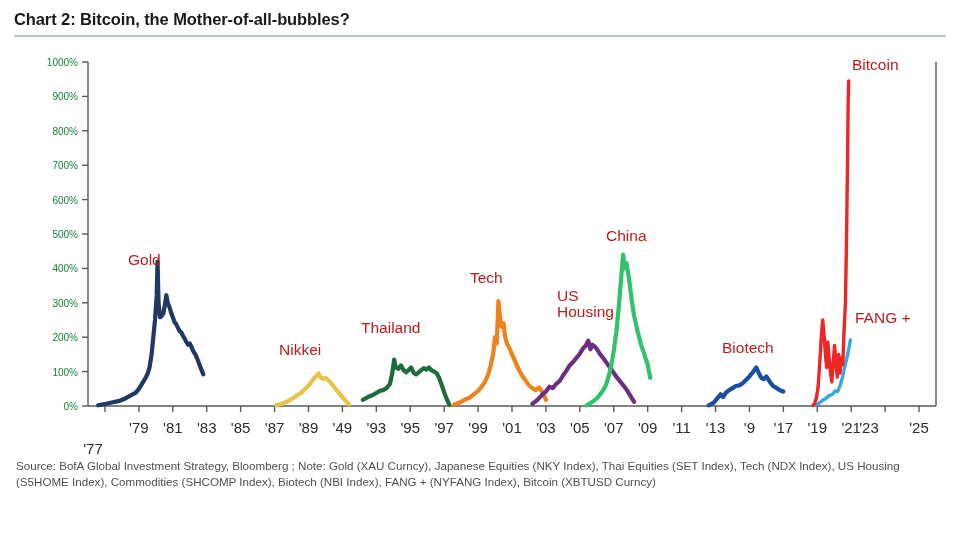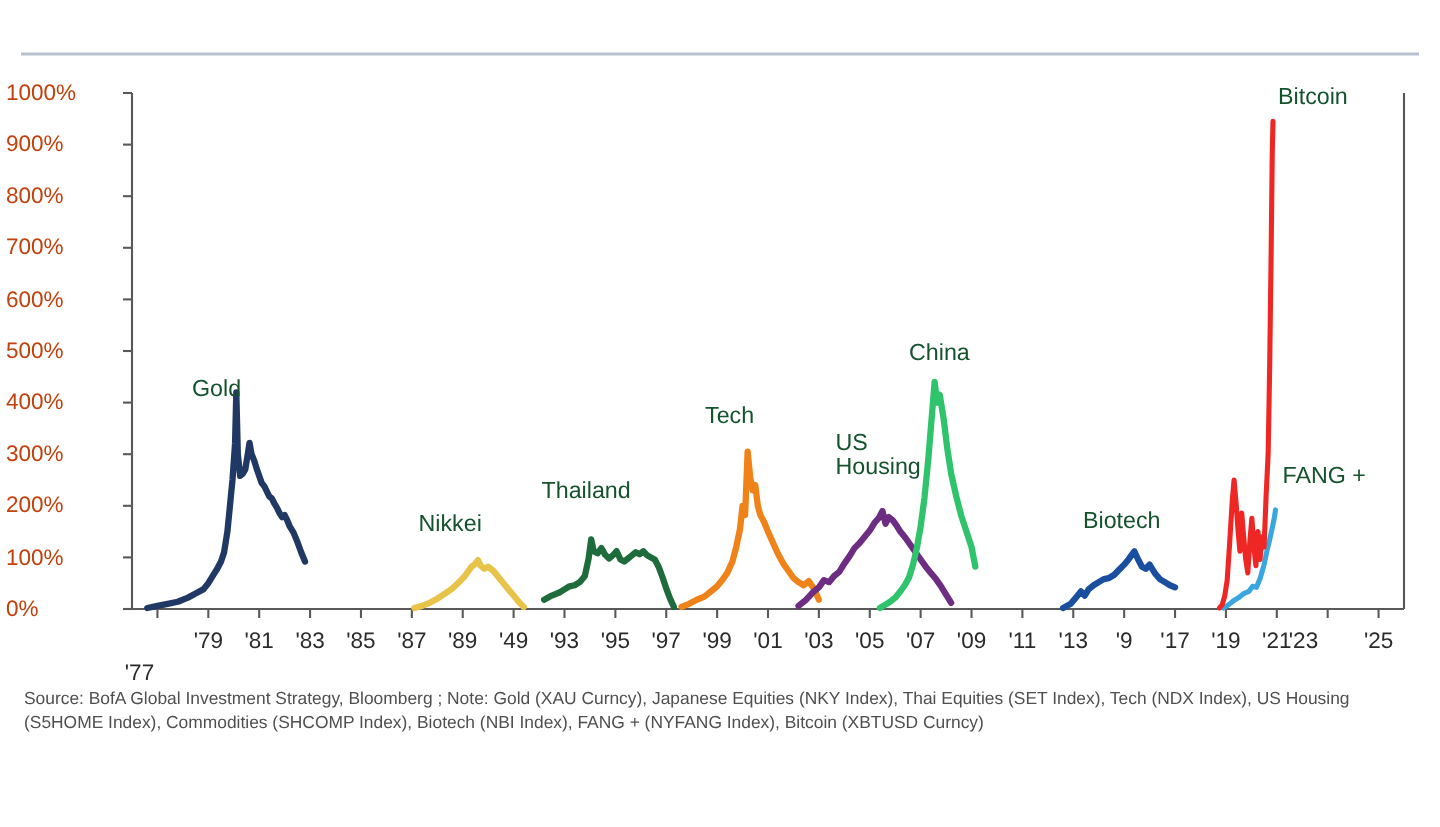--- a/index.html
+++ b/index.html
@@ -24,54 +24,55 @@
     background:#b9c3cf;
   }
 
   
   .plot-area{position:absolute;left:0;top:0;width:960px;height:551px;}
   .plot-svg{position:absolute;left:0;top:0;}
 
   
   .ylabel{
     position:absolute;
-    font-size:15px;color:#c2410c;
-    width:74px;
+    font-size:10px;color:#15803d;
+    text-align:right;width:74px;
     transform:translateY(-50%);
     white-space:nowrap;
   }
   
   .xlabel{
     position:absolute;top:419px;
     font-size:15px;color:#2b2b2b;
     text-align:center;width:40px;
     transform:translateX(-50%);
     white-space:nowrap;
   }
 
   
   .series-label{
     position:absolute;
-    font-size:15.5px;color:#14532d;
+    font-size:15.5px;color:#b91c1c;
     white-space:nowrap;
     line-height:1.08;
   }
   .series-label.two-line{line-height:1.05;}
 
   
   .source-note{
     position:absolute;left:16px;top:458px;width:928px;
     font-size:11.6px;line-height:1.42;color:#4f4f4f;
   }
 </style>
 </head>
 <body>
 
 <div id="chart-root">
 
+  <div class="chart-title">Chart 2:  Bitcoin, the Mother-of-all-bubbles?</div>
   <div class="title-rule"></div>
 
   <div class="plot-area">
     <svg class="plot-svg" id="plot-svg" width="960" height="551">
         <line x1="88" y1="62" x2="88" y2="406" stroke="#595959" stroke-width="1.4"></line>
         <line x1="88" y1="406" x2="936" y2="406" stroke="#595959" stroke-width="1.4"></line>
         <line x1="936" y1="406" x2="936" y2="62" stroke="#595959" stroke-width="1.4"></line>
         <line x1="82" y1="406" x2="88" y2="406" stroke="#595959" stroke-width="1.4"></line>
         <line x1="82" y1="371.6" x2="88" y2="371.6" stroke="#595959" stroke-width="1.4"></line>
         <line x1="82" y1="337.2" x2="88" y2="337.2" stroke="#595959" stroke-width="1.4"></line>

